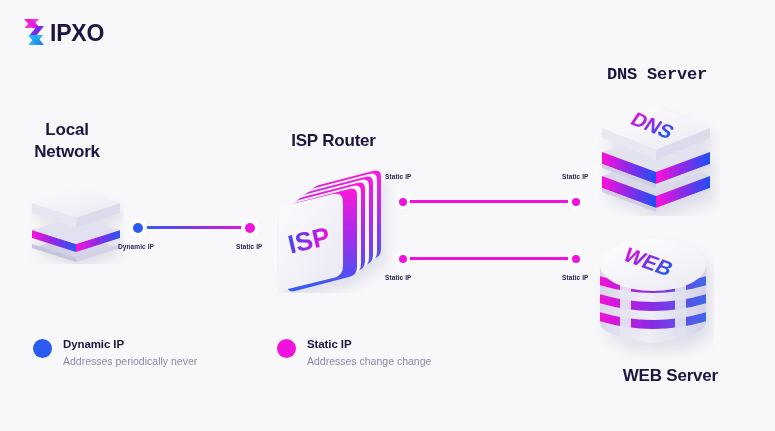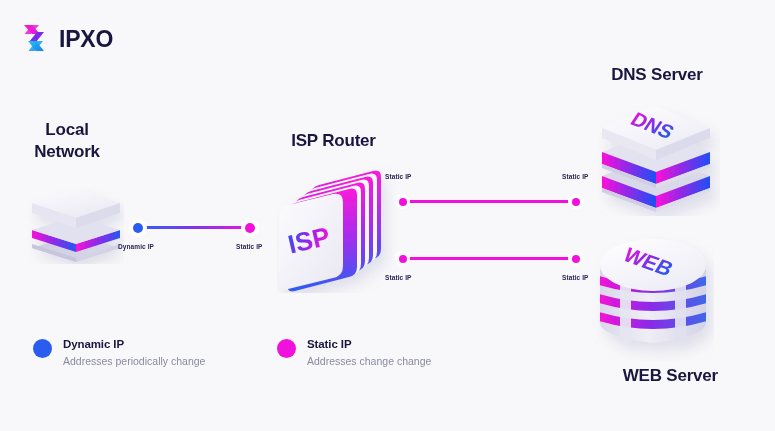--- a/index.html
+++ b/index.html
@@ -7,38 +7,38 @@
   body {
     background:#F8F8FA;
     font-family:"Liberation Sans", sans-serif;
     position:relative;
     overflow:hidden;
     -webkit-font-smoothing:antialiased;
   }
   .stage { position:absolute; inset:0; }
 
   
-  .logo { position:absolute; left:18px; top:22px; display:flex; align-items:center; gap:9px; }
+  .logo { position:absolute; left:18px; top:16px; display:flex; align-items:center; }
   .logo-mark { width:32px; height:34px; position:relative; }
   .logo-text { font-size:23px; font-weight:700; letter-spacing:-0.2px; color:#191640; }
 
   
   .title {
     position:absolute;
     font-size:17px;
     font-weight:700;
     color:#1A1640;
     letter-spacing:-0.2px;
     line-height:1.3;
     text-align:center;
     white-space:pre-line;
   }
   #t-local   { left:17px;  top:119px; width:100px; }
   #t-isp     { left:271px; top:130px; width:125px; }
-  #t-dns     { left:592px; top:64px;  width:130px; }
+  #t-dns     { left:592px; top:64px;  width:130px;font-family:Liberation Mono, monospace; }
   #t-web     { left:588px; top:365px; width:130px;text-align:right; }
 
   
   .minilabel {
     position:absolute;
     font-size:6.5px;
     font-weight:700;
     color:#2A2456;
     letter-spacing:0.1px;
     white-space:nowrap;
@@ -307,21 +307,21 @@
     </div>
   <div class="dot small pink" style="left:568px; top:251px;">
       <i></i>
     </div>
   <div class="minilabel" style="left:385px; top:274px;">Static IP</div>
   <div class="minilabel" style="left:562px; top:274px;">Static IP</div>
 
   <div class="legend-item" id="lg-dynamic">
     <span class="legend-swatch blue"></span>
     <span class="legend-title">Dynamic IP</span>
-    <span class="legend-sub">Addresses periodically change</span>
+    <span class="legend-sub">Addresses periodically never</span>
   </div>
 
   <div class="legend-item" id="lg-static">
     <span class="legend-swatch pink"></span>
     <span class="legend-title">Static IP</span>
     <span class="legend-sub">Addresses change change</span>
   </div>
 
 </div>
 

